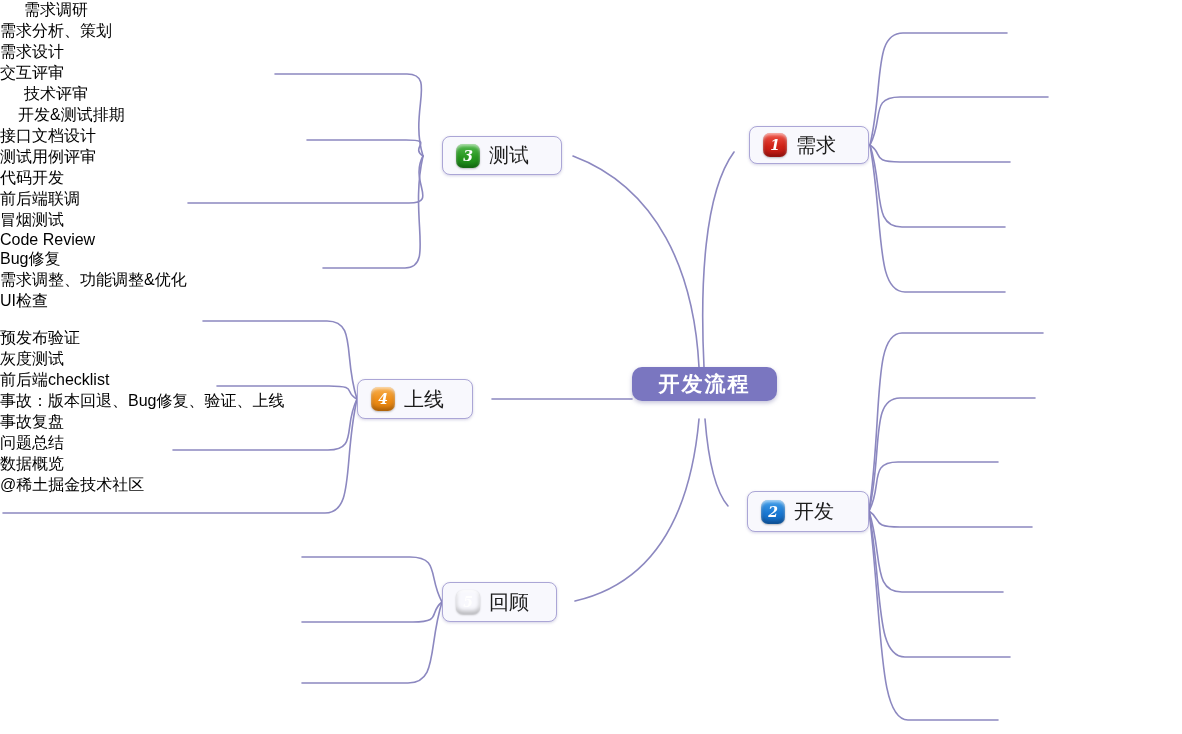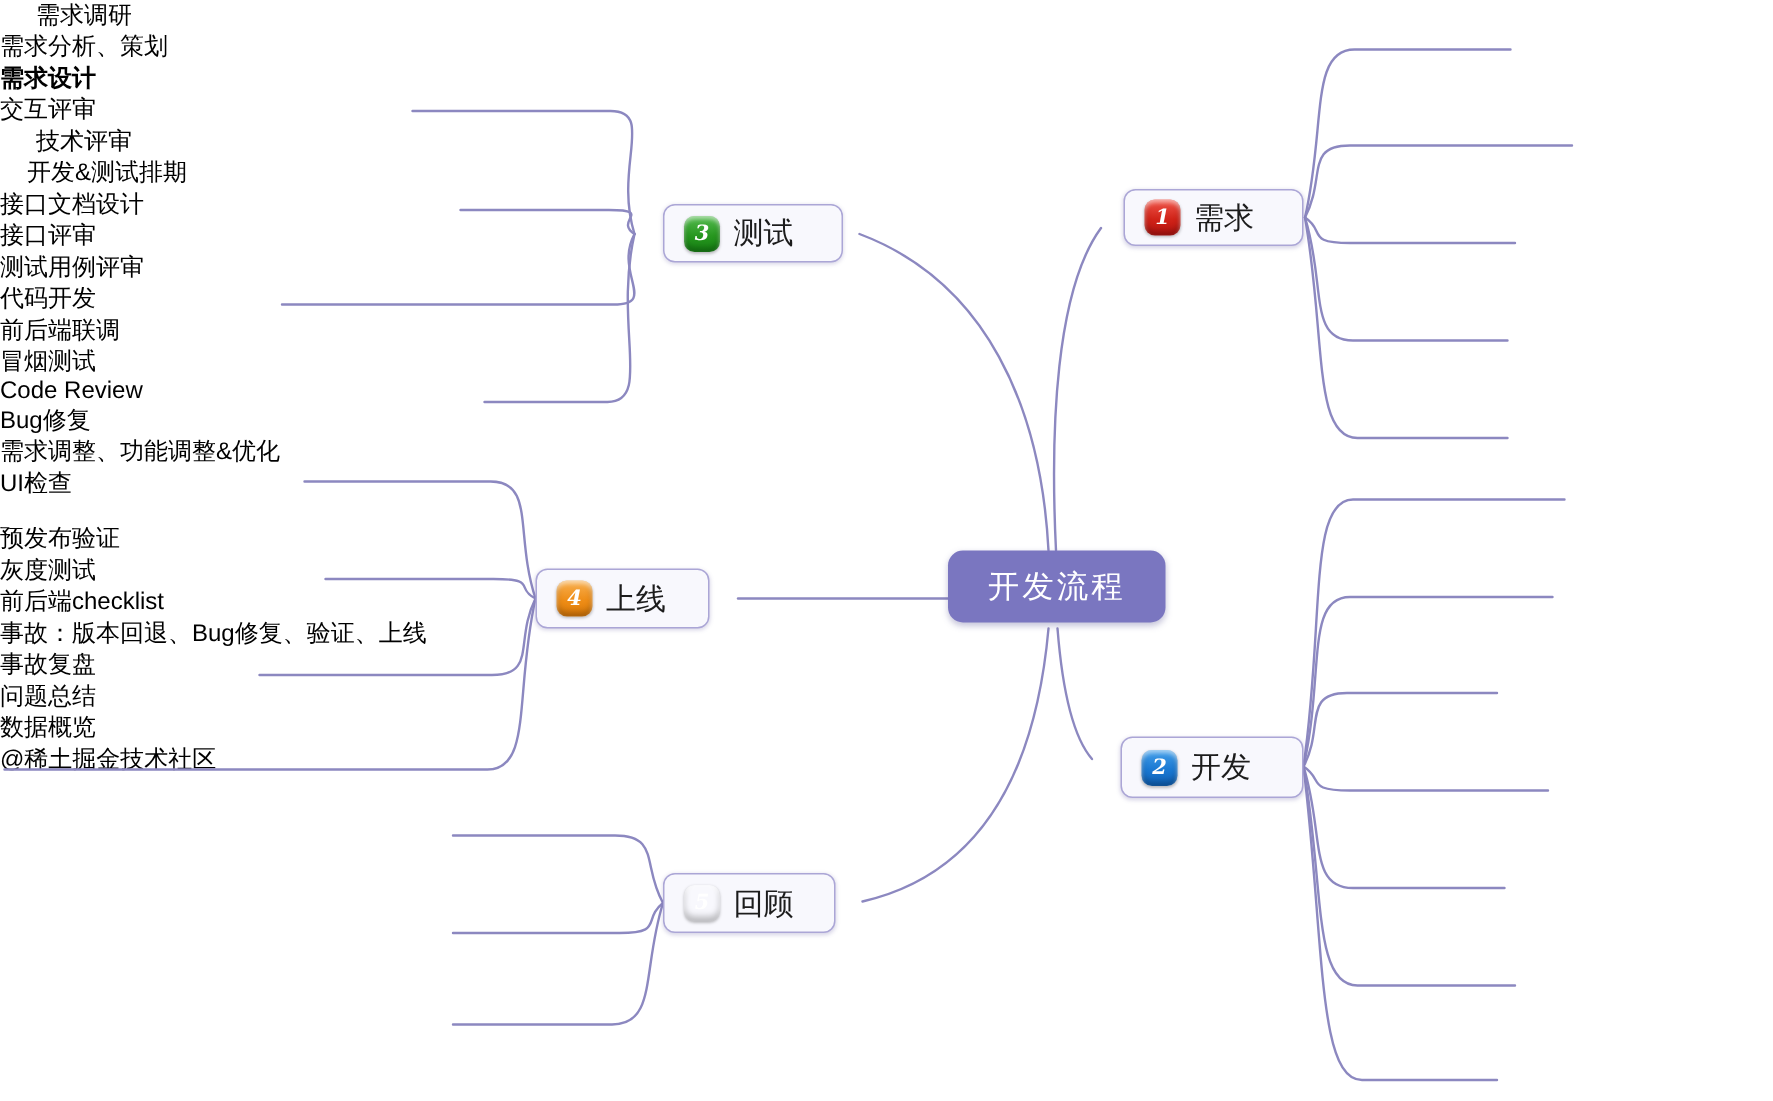--- a/index.html
+++ b/index.html
@@ -93,21 +93,21 @@
     <path d="M357,399 C343,356 357,321 327,321 L203,321"></path>
     <path d="M357,399 C343,392 359,386 329,386 L217,386"></path>
     <path d="M357,399 C343,427 358,450 328,450 L173,450"></path>
     <path d="M357,399 C343,462 355,513 325,513 L3,513"></path>
 
     <path d="M442,602 C428,577 440,557 410,557 L302,557"></path>
     <path d="M442,602 C428,613 443,622 413,622 L302,622"></path>
     <path d="M442,602 C428,647 438,683 408,683 L302,683"></path>
   </svg>
 
-  <div class="node center" style="left:632px;top:367px;width:145px;height:48px;">
+  <div class="node center" style="left:632px;top:367px;width:145px;height:34px;font-weight:bold;">
     <span>开发流程</span>
   </div>
 
   <div class="node branch" style="left:749px;top:126px;width:120px;height:38px;">
     <span class="badge b1">1</span>
     <span class="blabel">需求</span>
   </div>
 
   <div class="node branch" style="left:747px;top:491px;width:122px;height:41px;">
     <span class="badge b2">2</span>
@@ -132,27 +132,26 @@
   <div class="collapse" style="left:732px;top:138px;"></div>
   <div class="collapse" style="left:727px;top:503px;"></div>
   <div class="collapse" style="left:423px;top:148px;"></div>
   <div class="collapse" style="left:475px;top:391px;"></div>
   <div class="collapse" style="left:558px;top:594px;"></div>
 
   <div class="anchor-dot" style="left:562px;top:150px;"></div>
 
   <div class="child r" style="left:927px;top:6px;margin-left:24px;">需求调研</div>
   <div class="child r" style="left:927px;top:70px;">需求分析、策划</div>
-  <div class="child r" style="left:927px;top:135px;font-weight:bold;">需求设计</div>
+  <div class="child r" style="left:927px;top:135px;">需求设计</div>
   <div class="child r" style="left:927px;top:200px;">交互评审</div>
   <div class="child r" style="left:927px;top:265px;padding-left:24px;">技术评审</div>
 
   <div class="child r" style="left:925px;top:306px;padding-left:18px;">开发&amp;测试排期</div>
   <div class="child r" style="left:925px;top:371px;">接口文档设计</div>
-  <div class="child r" style="left:925px;top:435px;">接口评审</div>
   <div class="child r" style="left:925px;top:500px;">测试用例评审</div>
   <div class="child r" style="left:925px;top:565px;">代码开发</div>
   <div class="child r" style="left:925px;top:630px;">前后端联调</div>
   <div class="child r" style="left:925px;top:693px;">冒烟测试</div>
 
   <div class="child l" style="right:798px;top:47px;">Code Review</div>
   <div class="child l" style="right:798px;top:113px;">Bug修复</div>
   <div class="child l" style="right:797px;top:176px;">需求调整、功能调整&amp;优化</div>
   <div class="child l" style="right:798px;top:241px;">UI检查</div>
 

